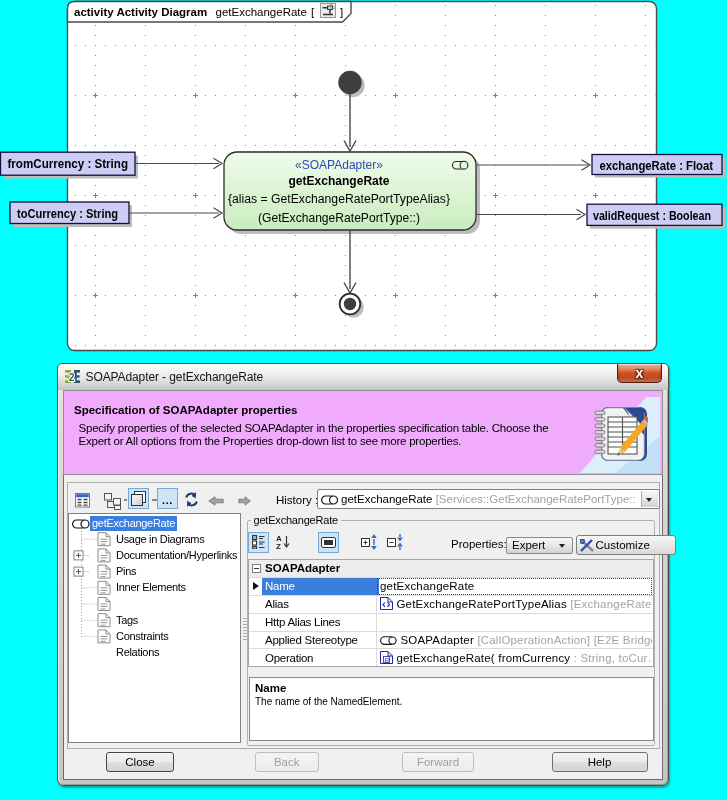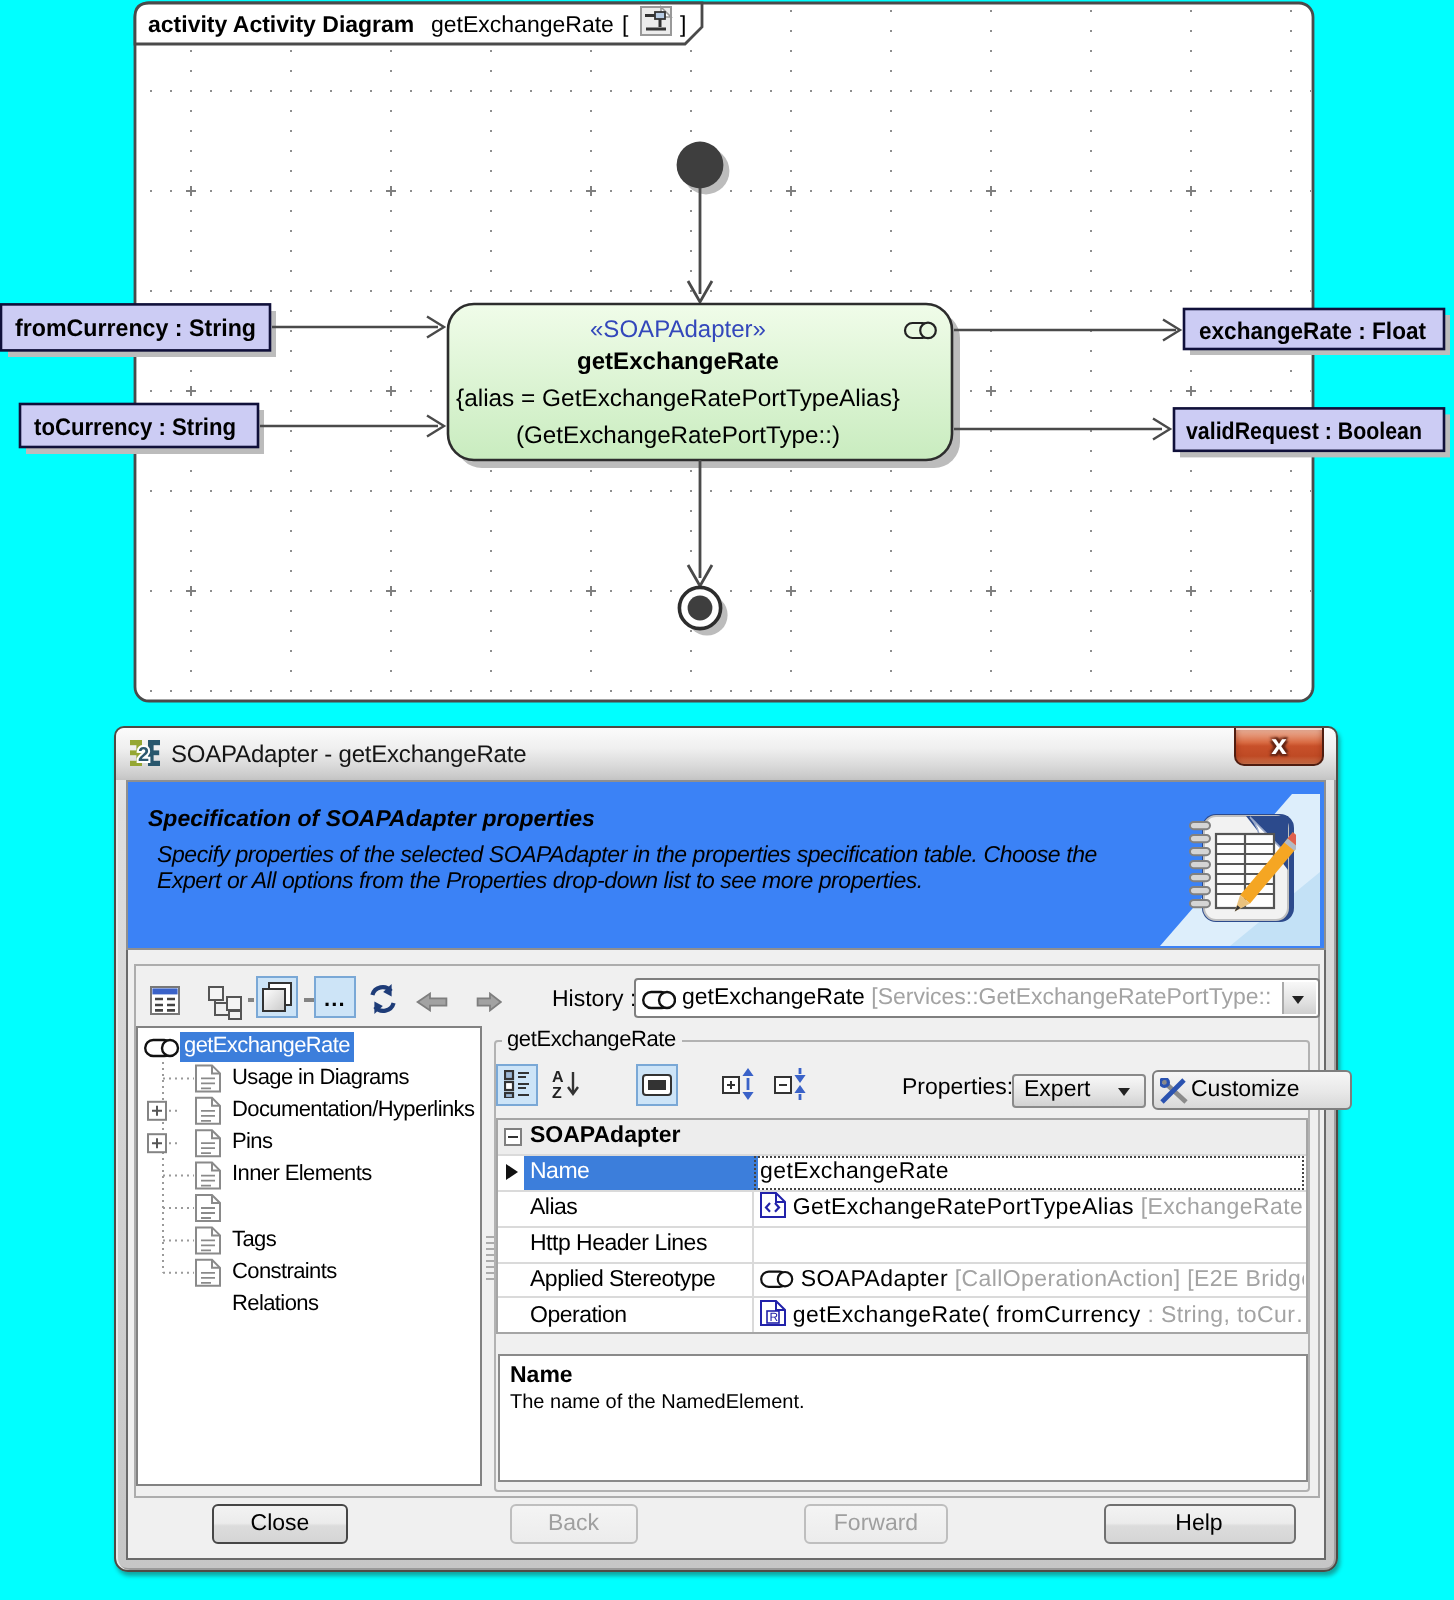--- a/index.html
+++ b/index.html
@@ -17,22 +17,22 @@
 #titletext{position:absolute;left:27.5px;top:5.5px;font-size:12px;color:#151515;letter-spacing:-0.1px;}
 #closebtn{position:absolute;left:559px;top:0px;width:45px;height:19px;box-sizing:border-box;
  background:linear-gradient(180deg,#f3c5b2 0%,#e8a184 14%,#d96b43 40%,#c8502a 50%,#bf4a24 78%,#ce6f48 96%,#d8885f 100%);
  border:1px solid #4f1d10;border-top:none;border-radius:0 0 5px 5px;
  box-shadow:inset 0 1px 0 rgba(255,255,255,.65), inset 0 0 3px rgba(120,30,8,.5);
  text-align:center;}
 #closebtn span{font-size:14px;font-weight:bold;color:#fff;line-height:16px;
  text-shadow:-1px -1px 1px #63241480,1px -1px 1px #632414,-1px 1px 1px #632414,1px 1px 1px #632414,0 0 2px #632414;}
 #content{position:absolute;left:5px;top:26px;width:598px;height:388px;
  background:#f0f0f0;border:1px solid #6a6a6a;font-size:11.5px;color:#000;}
-#hdr{position:absolute;left:-1px;top:-1px;width:598px;height:83px;background:#3b82f6;
- border:1px solid #8f8f8f;overflow:hidden;font-style:italic;}
+#hdr{position:absolute;left:-1px;top:-1px;width:598px;height:83px;background:#f0abfc;
+ border:1px solid #8f8f8f;overflow:hidden;}
 #hdr .t1{position:absolute;left:10px;top:12.5px;font-size:11.5px;font-weight:bold;}
 #hdr .t2{position:absolute;left:14.5px;top:31px;font-size:11.5px;letter-spacing:-0.21px;line-height:13.2px;}
 #mainp{position:absolute;left:3px;top:91px;width:591px;height:265px;box-sizing:content-box;
  border:1px solid #adadad;background:#f0f0f0;}
 #tree{position:absolute;left:3.5px;top:122px;width:173px;height:230px;box-sizing:border-box;
  background:#fff;border:1px solid #828282;font-size:11px;letter-spacing:-0.3px;}
 .titem{position:absolute;left:47.5px;white-space:nowrap;}
 #grp{position:absolute;left:183px;top:129px;width:408px;height:226px;box-sizing:border-box;
  border:1px solid #b2b2b2;border-radius:2px;}
 #grplabel{position:absolute;left:186.5px;top:123px;font-size:11px;letter-spacing:-0.2px;background:#f0f0f0;padding:0 3px;}
@@ -403,21 +403,21 @@
         <div class="plabel">Alias</div>
         <div class="pval">
           <svg style="vertical-align:-2px" width="13" height="13" viewBox="0 0 13 13">
             <path d="M0.5 0.5 H8 L12.5 5 V12.5 H0.5 Z" fill="#fff" stroke="#2222aa"></path>
             <path d="M8 0.5 L8 5 L12.5 5" fill="none" stroke="#2222aa"></path>
             <path d="M5 5.5 L3 7.7 L5 9.9 M7.5 5.5 L9.5 7.7 L7.5 9.9" fill="none" stroke="#2222aa" stroke-width="1.1"></path>
           </svg>
           GetExchangeRatePortTypeAlias <span class="gray">[ExchangeRate…</span></div>
       </div>
       <div class="prow" style="top:53.7px;">
-        <div class="plabel">Http Header Lines</div>
+        <div class="plabel">Http Alias Lines</div>
       </div>
       <div class="prow" style="top:71.6px;">
         <div class="plabel">Applied Stereotype</div>
         <div class="pval">
           <svg style="vertical-align:-1px" width="17" height="9" viewBox="0 0 17 9">
             <rect x="0.6" y="0.8" width="13" height="7.6" rx="3.8" fill="#fff" stroke="#111" stroke-width="1.1"></rect>
             <circle cx="12.5" cy="4.6" r="3.6" fill="#fff" stroke="#111" stroke-width="1.1"></circle>
           </svg>
           SOAPAdapter <span class="gray">[CallOperationAction] [E2E Bridge Pro</span></div>
       </div>

